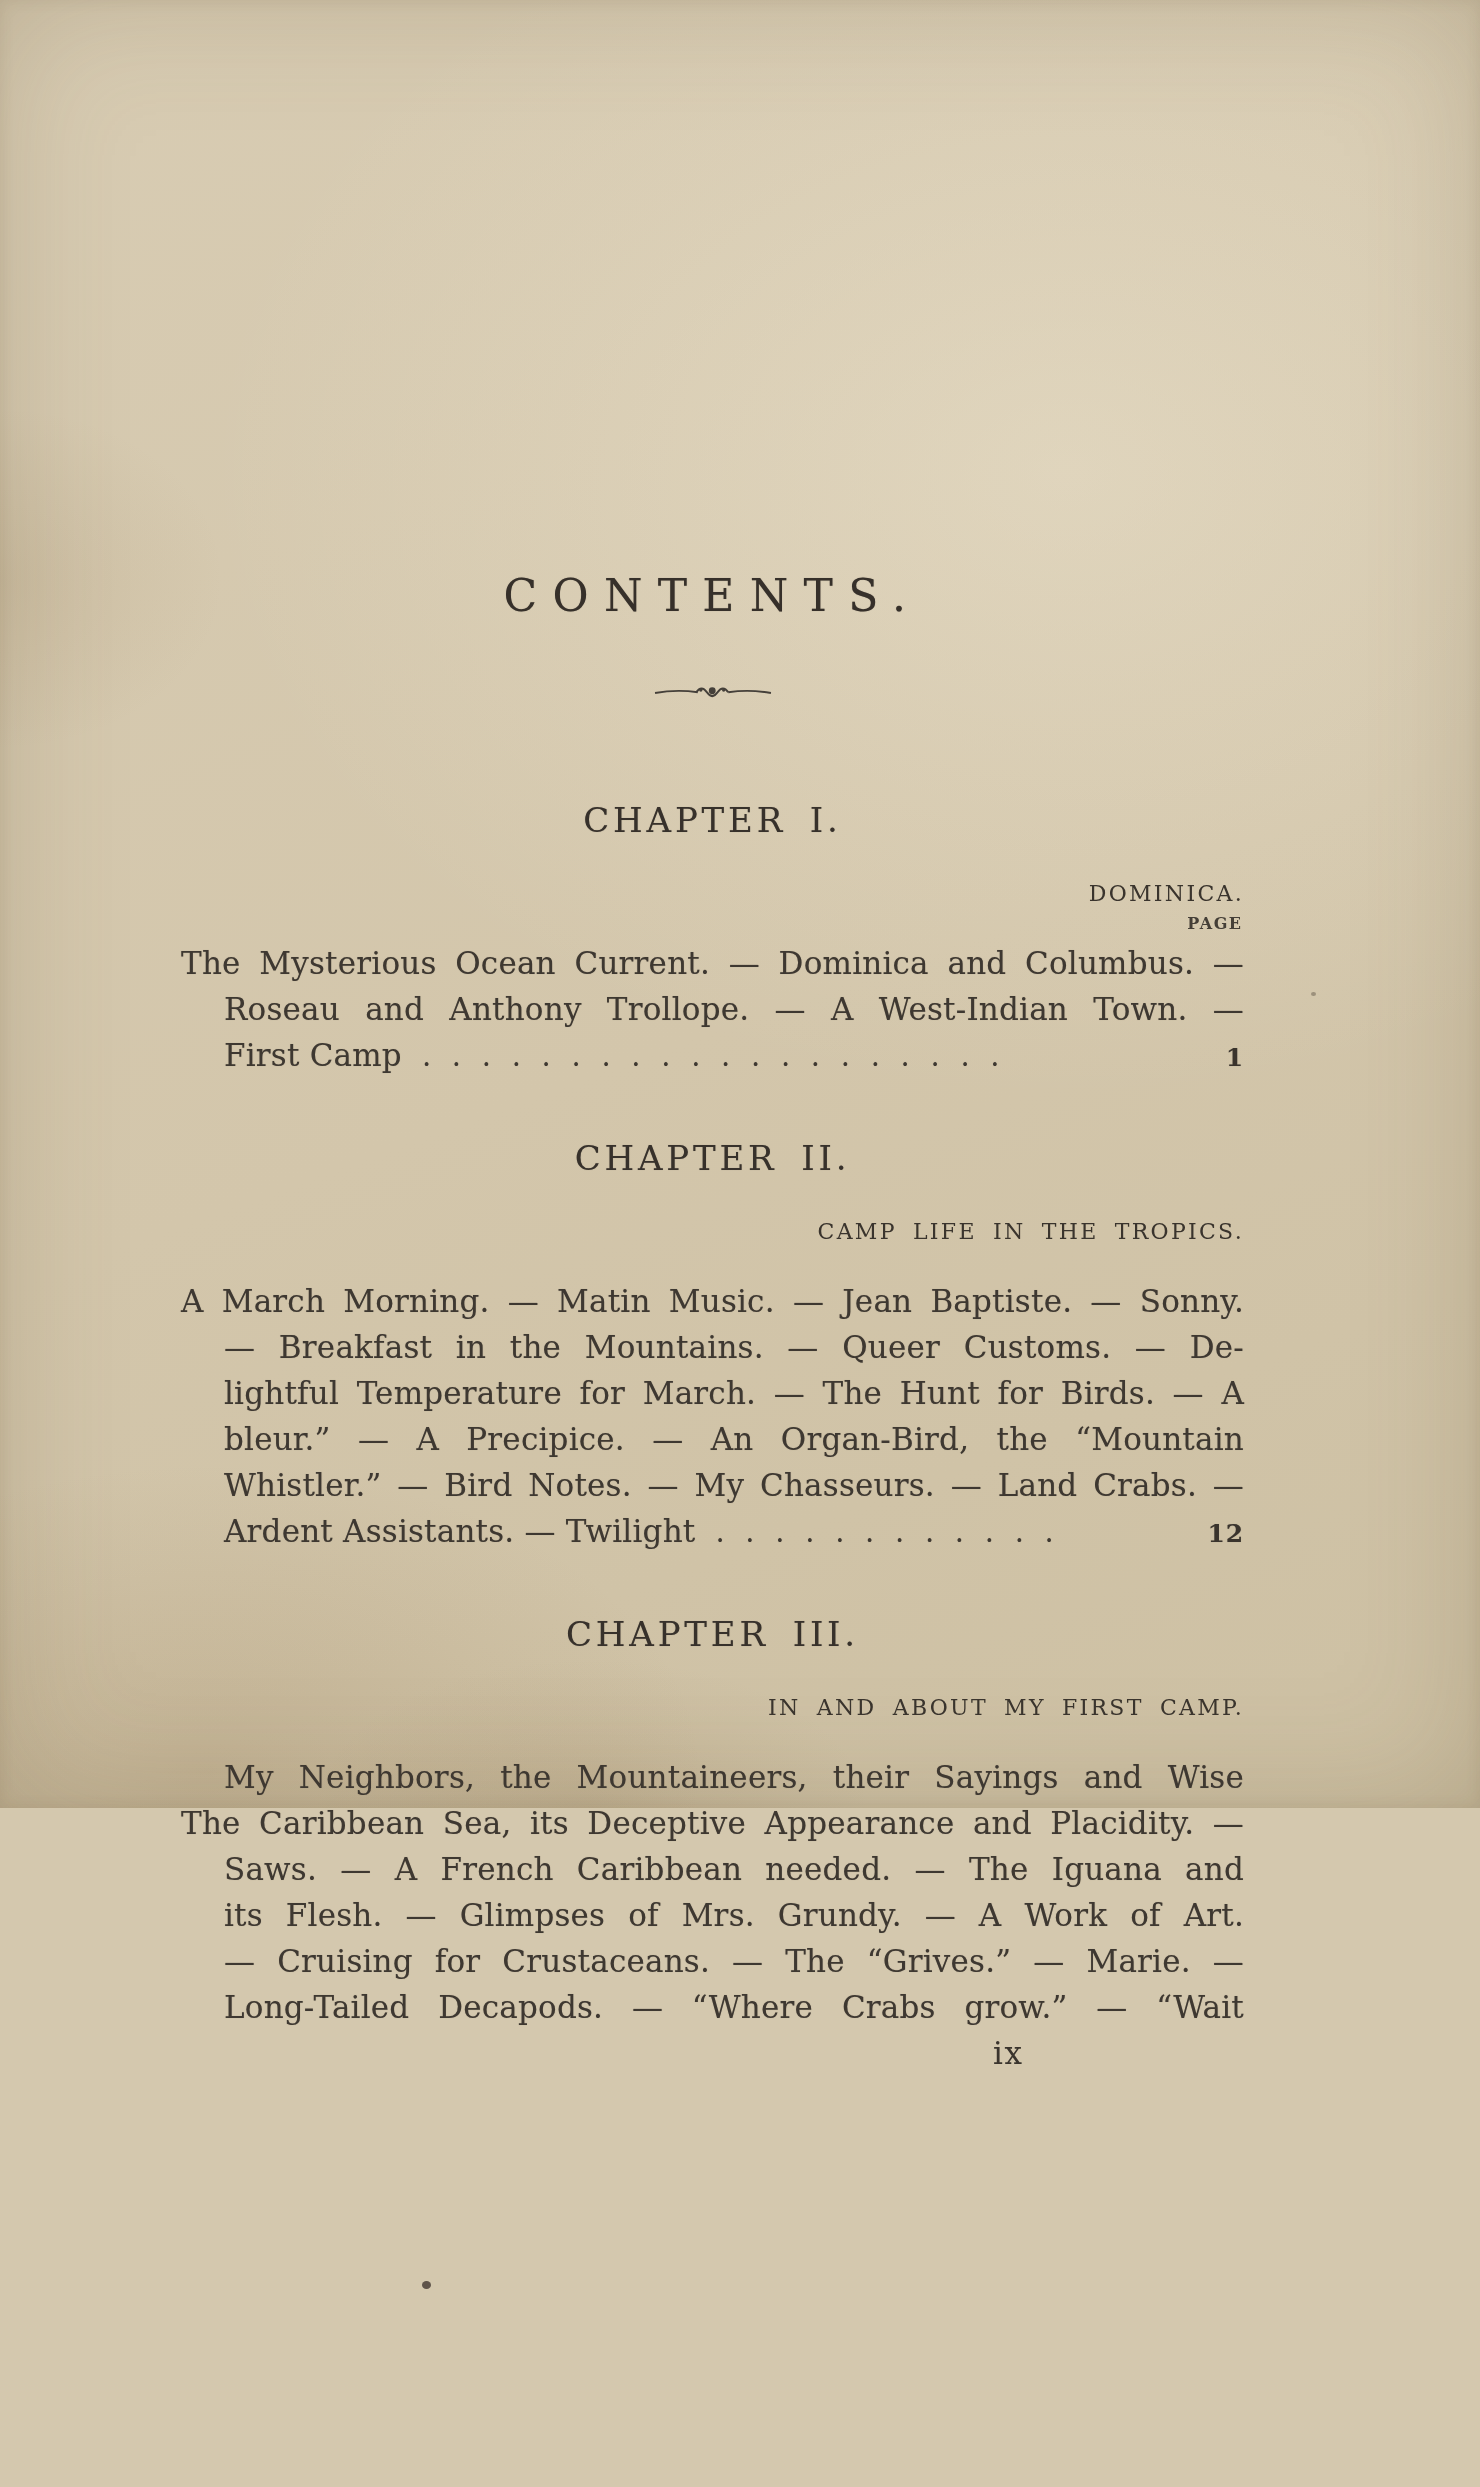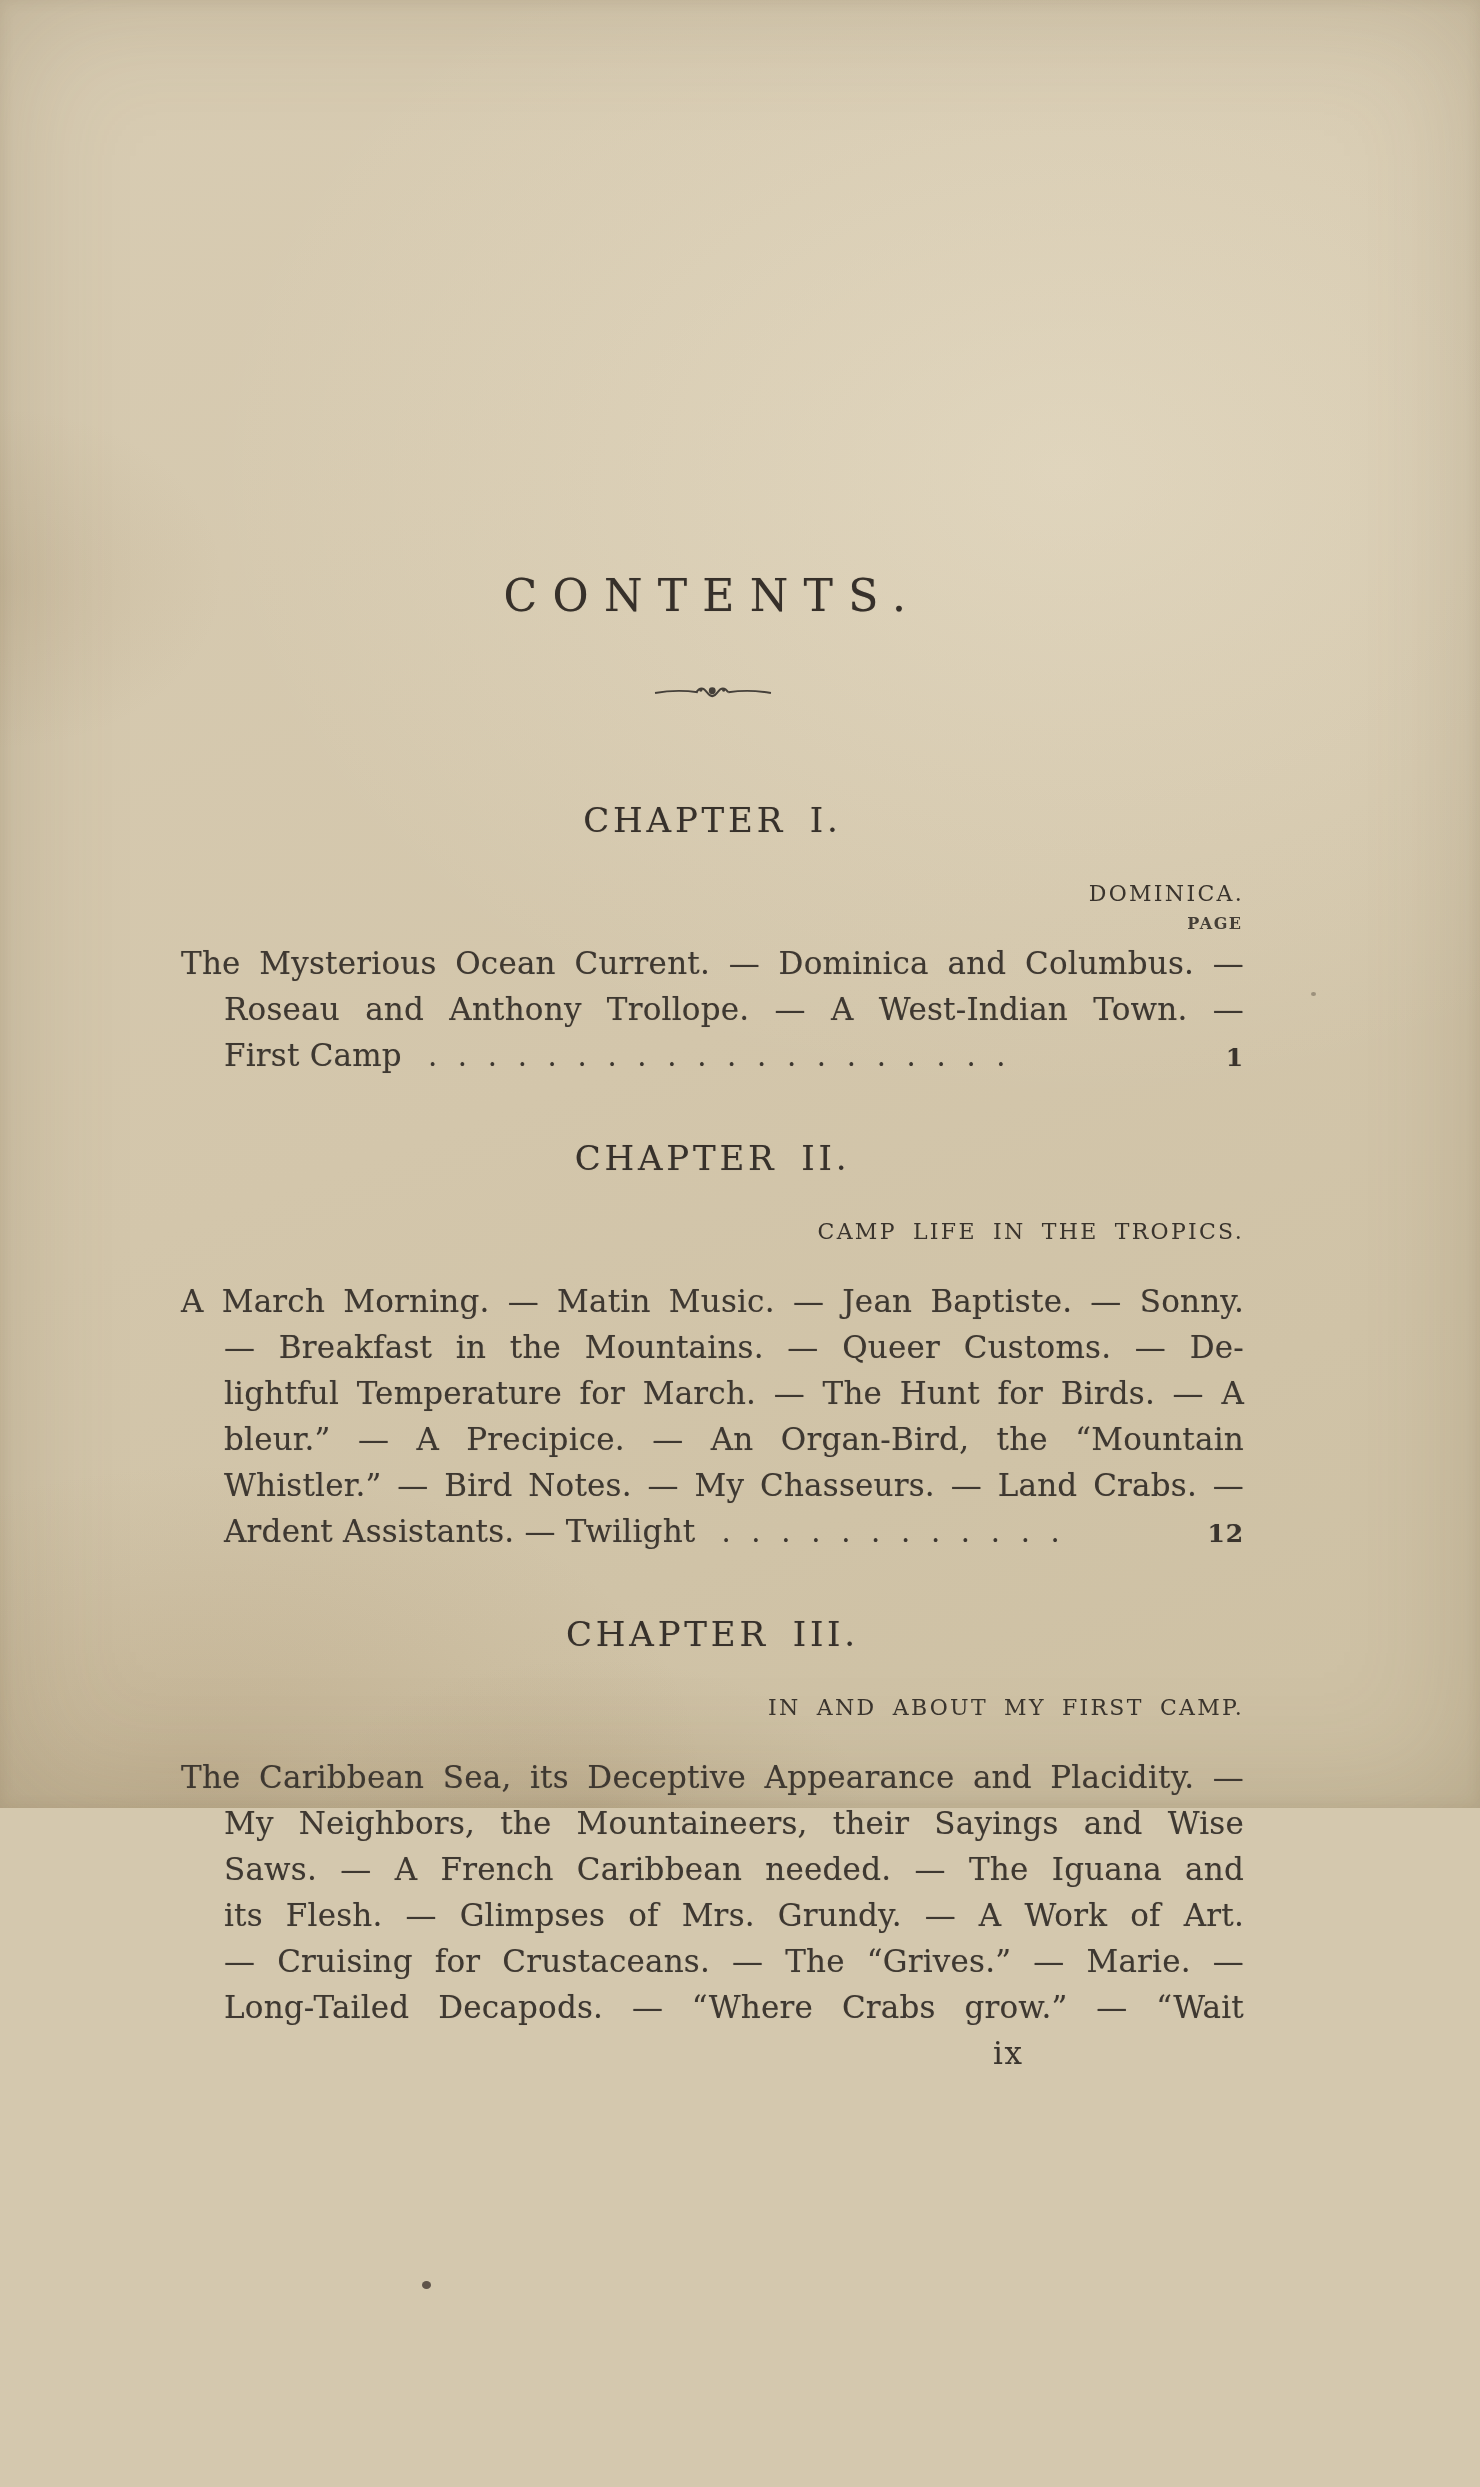--- a/index.html
+++ b/index.html
@@ -80,21 +80,21 @@
     text-shadow: 0 0 0.8px rgba(62,56,49,0.3);
   }
   .page-col-label + .chapter-body { margin-top: 6.1px; }
   .line.justify {
     text-align: justify;
     text-align-last: justify;
     text-justify: inter-word;
     white-space: normal;
   }
   .line.indent { padding-left: 43px; }
-  .line.leader { display: flex; align-items: baseline; gap: 6px; }
+  .line.leader { display: flex; align-items: baseline; }
   .leader-text { white-space: nowrap; }
   .leader-dots {
     flex: 1;
     overflow: hidden;
     white-space: nowrap;
     letter-spacing: 20.7px;
     padding-left: 20px;
     padding-right: 7.7px;
     font-size: 29px;
   }
@@ -172,22 +172,22 @@
               <span class="page-ref">12</span>
             </div>
           </div>
   </section>
 
   <section class="chapter">
     <h2 class="chapter-heading">CHAPTER III.</h2>
     <h3 class="chapter-subheading">IN AND ABOUT MY FIRST CAMP.</h3>
 
     <div class="chapter-body">
+            <div class="line indent justify"><span class="">My Neighbors, the Mountaineers, their Sayings and Wise</span></div>
             <div class="line justify"><span class="">The Caribbean Sea, its Deceptive Appearance and Placidity. —</span></div>
-            <div class="line indent justify"><span class="">My Neighbors, the Mountaineers, their Sayings and Wise</span></div>
             <div class="line indent justify"><span class="">Saws. — A French Caribbean needed. — The Iguana and</span></div>
             <div class="line indent justify"><span class="">its Flesh. — Glimpses of Mrs. Grundy. — A Work of Art.</span></div>
             <div class="line indent justify"><span class="">— Cruising for Crustaceans. — The “Grives.” — Marie. —</span></div>
             <div class="line indent justify"><span class="">Long-Tailed Decapods. — “Where Crabs grow.” — “Wait</span></div>
           </div>
   </section>
 </div>
 
     <div class="folio">ix</div>
 

